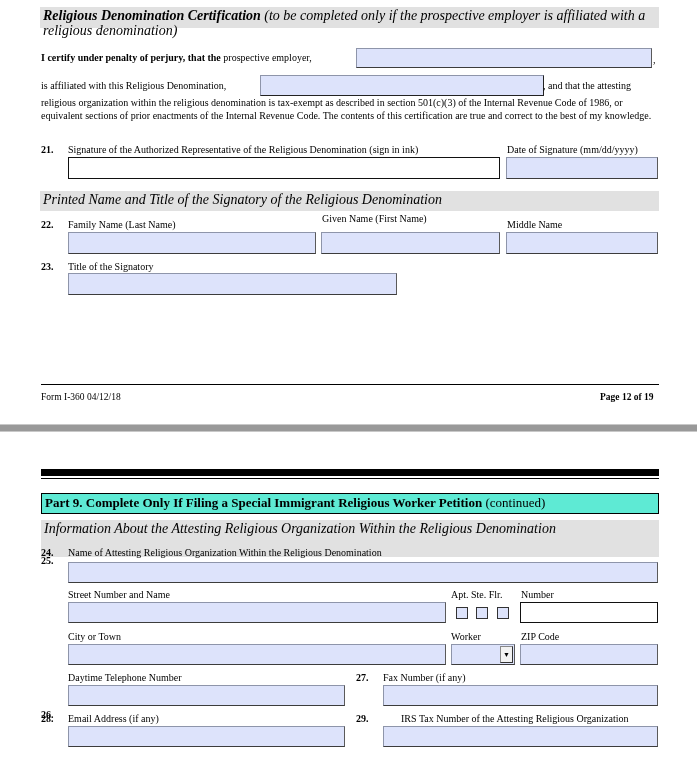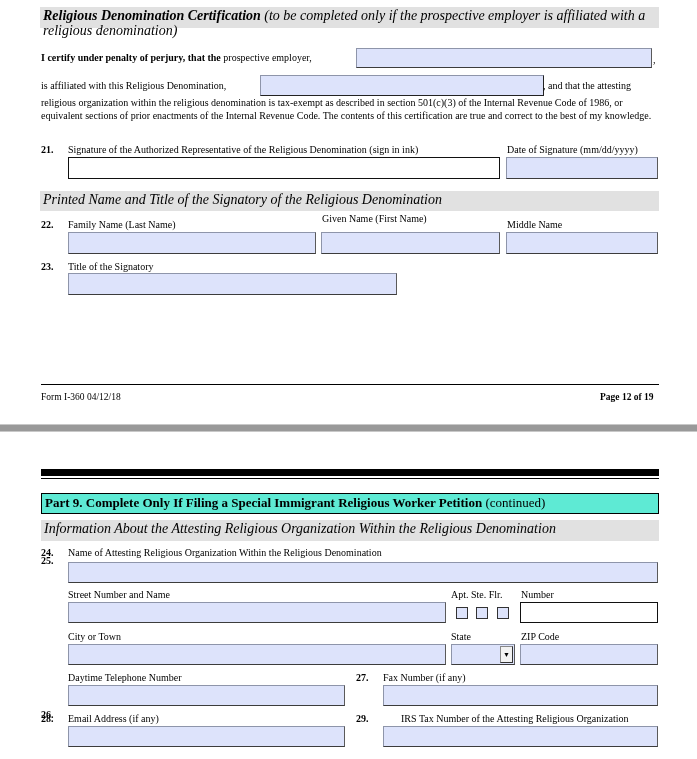--- a/index.html
+++ b/index.html
@@ -67,40 +67,40 @@
 
 <div class="abs" style="left:0; top:424px; width:697px; height:8px; background:#999999; border-top:1px solid #c8c8c8; border-bottom:1px solid #c8c8c8;"></div>
 
 <div class="abs" style="left:41px; top:469px; width:618px; height:7px; background:#000;"></div>
 <div class="abs" style="left:41px; top:478px; width:618px; height:1px; background:#000;"></div>
 
 <div class="abs" style="left:41px; top:493px; width:618px; height:21px; background:#5eead4; border:1px solid #000; padding:1px 3px; font-size:13px;">
   <b>Part 9.  Complete Only If Filing a Special Immigrant Religious Worker Petition</b><span> (continued)</span>
 </div>
 
-<div class="abs band" style="left:41px; top:520px; width:618px; height:21px; padding:1px 3px;">
+<div class="abs band" style="left:41px; top:520px; width:618px; height:37px; padding:1px 3px;">
   <div class="band-title" style="font-size:14px;">Information About the Attesting Religious Organization Within the Religious Denomination</div>
 </div>
 
 <div class="num" style="left:41px; top:547px;">24.</div>
 <div class="lbl" style="left:68px; top:547px;">Name of Attesting Religious Organization Within the Religious Denomination</div>
 <input class="field" style="left: 68px; top: 562px; width: 590px; height: 21px;" value="">
 
 <div class="num" style="left:41px; top:555px;font-family:Liberation Serif, serif;">25.</div>
 <div class="lbl" style="left:68px; top:589px;">Street Number and Name</div>
 <div class="lbl" style="left:451px; top:589px;">Apt. Ste. Flr.</div>
 <div class="lbl" style="left:521px; top:589px;">Number</div>
 <input class="field" style="left: 68px; top: 602px; width: 378px; height: 21px;" value="">
 <div class="chk" style="left:456px; top:607px;"></div>
 <div class="chk" style="left:476px; top:607px;"></div>
 <div class="chk" style="left:497px; top:607px;"></div>
 <input class="field white" style="left: 520px; top: 602px; width: 138px; height: 21px;" value="">
 
 <div class="lbl" style="left:68px; top:631px;">City or Town</div>
-<div class="lbl" style="left:451px; top:631px;">State</div>
+<div class="lbl" style="left:451px; top:631px;">Worker</div>
 <div class="lbl" style="left:521px; top:631px;">ZIP Code</div>
 <input class="field" style="left: 68px; top: 644px; width: 378px; height: 21px;" value="">
 <div class="field" style="left:451px; top:644px; width:64px; height:21px;">
   <span></span>
   <div class="dd-btn" style="right:1px; top:1px;">▼</div>
 </div>
 <input class="field" style="left: 520px; top: 644px; width: 138px; height: 21px;" value="">
 
 <div class="num" style="left:41px; top:672px;margin-top:37px;">26.</div>
 <div class="lbl" style="left:68px; top:672px;">Daytime Telephone Number</div>

